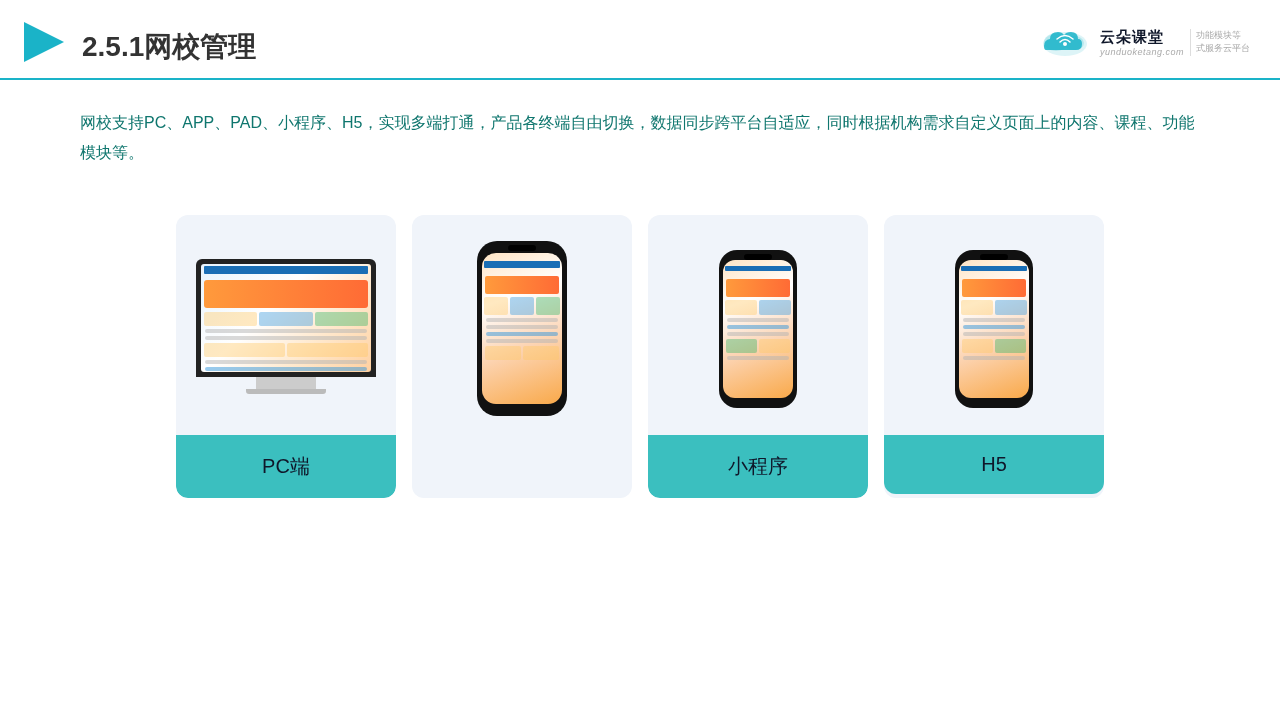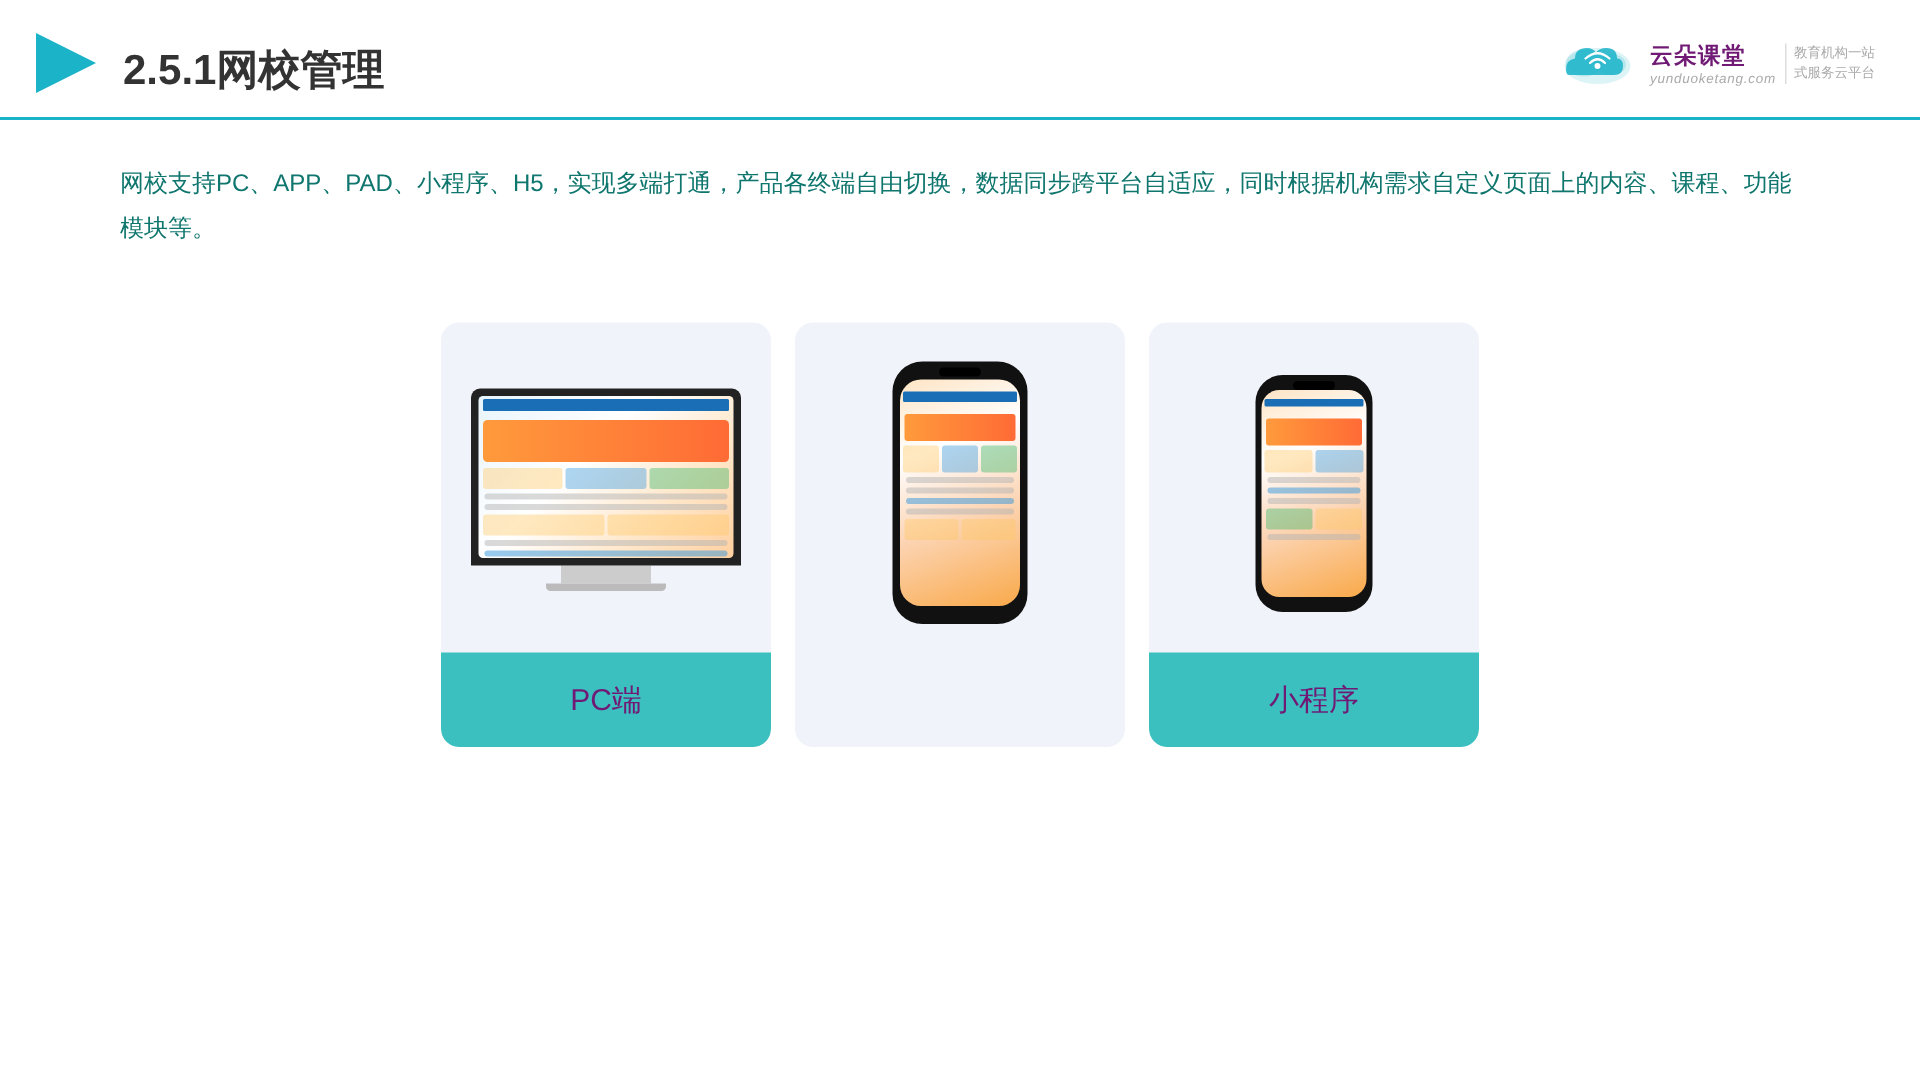--- a/index.html
+++ b/index.html
@@ -68,21 +68,21 @@
       height: 220px;
       display: flex;
       align-items: center;
       justify-content: center;
       padding: 16px 12px 8px 12px;
     }
 
     .card-label {
       width: 100%;
       background: #3bbfbf;
-      color: #701a75;
+      color: #0f172a;
       text-align: center;
       font-size: 20px;
       font-weight: 500;
       padding: 18px 0;
       border-radius: 0 0 12px 12px;
     }
 
     
     
     .monitor {
@@ -246,25 +246,25 @@
       <ellipse cx="20" cy="20" rx="12" ry="9" fill="#1ab3c8" opacity="0.2"></ellipse>
       <ellipse cx="38" cy="21" rx="10" ry="7" fill="#1ab3c8" opacity="0.2"></ellipse>
 
       <path d="M10,28 Q8,28 8,24 Q8,18 14,17 Q14,10 22,10 Q26,10 28,13 Q30,10 35,10 Q42,10 42,17 Q46,17 46,22 Q46,28 40,28 Z" fill="#1ab3c8" opacity="0.85"></path>
 
       <circle cx="29" cy="22" r="2" fill="white"></circle>
       <path d="M24,20 Q29,15 34,20" stroke="white" stroke-width="1.5" fill="none" stroke-linecap="round"></path>
       <path d="M21,17 Q29,10 37,17" stroke="white" stroke-width="1.5" fill="none" stroke-linecap="round"></path>
     </svg>
     <div>
-      <div style="font-size:15px;color:#701a75;font-weight:bold;letter-spacing:1px;">云朵课堂</div>
+      <div style="font-size:15px;color:#0f172a;font-weight:bold;letter-spacing:1px;">云朵课堂</div>
       <div style="font-size:9px;color:#aaa;letter-spacing:0.5px;font-style:italic;">yunduoketang.com</div>
     </div>
     <div style="display:flex;flex-direction:column;font-size:9px;color:#aaa;line-height:1.5;border-left:1px solid #ddd;padding-left:5px;">
-      <span>教育机构一站</span>
+      <span>功能模块等</span>
       <span>式服务云平台</span>
     </div>
   </div>
 </div>
 
 <div class="description">
   <p>网校支持PC、APP、PAD、小程序、H5，实现多端打通，产品各终端自由切换，数据同步跨平台自适应，同时根据机构需求自定义页面上的内容、课程、功能模块等。</p>
 </div>
 
 <div class="cards-container">
@@ -342,14 +342,38 @@
             <div class="screen-cell green"></div>
             <div class="screen-cell"></div>
           </div>
           <div class="screen-line gray"></div>
         </div>
       </div>
     </div>
     <div class="card-label">小程序</div>
   </div>
 
+  <div class="card">
+    <div class="card-image-area">
+      <div class="phone">
+        <div class="phone-notch"></div>
+        <div class="phone-screen">
+          <div style="height:5px;background:#1a6eb5;margin:2px;border-radius:1px;margin-top:6px;"></div>
+          <div class="screen-banner-sm"></div>
+          <div class="screen-grid" style="margin:2px 2px;">
+            <div class="screen-cell" style="height:15px;"></div>
+            <div class="screen-cell blue" style="height:15px;"></div>
+          </div>
+          <div class="screen-line gray"></div>
+          <div class="screen-line blue"></div>
+          <div class="screen-line gray"></div>
+          <div class="screen-grid">
+            <div class="screen-cell"></div>
+            <div class="screen-cell green"></div>
+          </div>
+          <div class="screen-line gray"></div>
+        </div>
+      </div>
+    </div>
+    <div class="card-label">H5</div>
+  </div>
 
 </div>
 
 </body></html>

